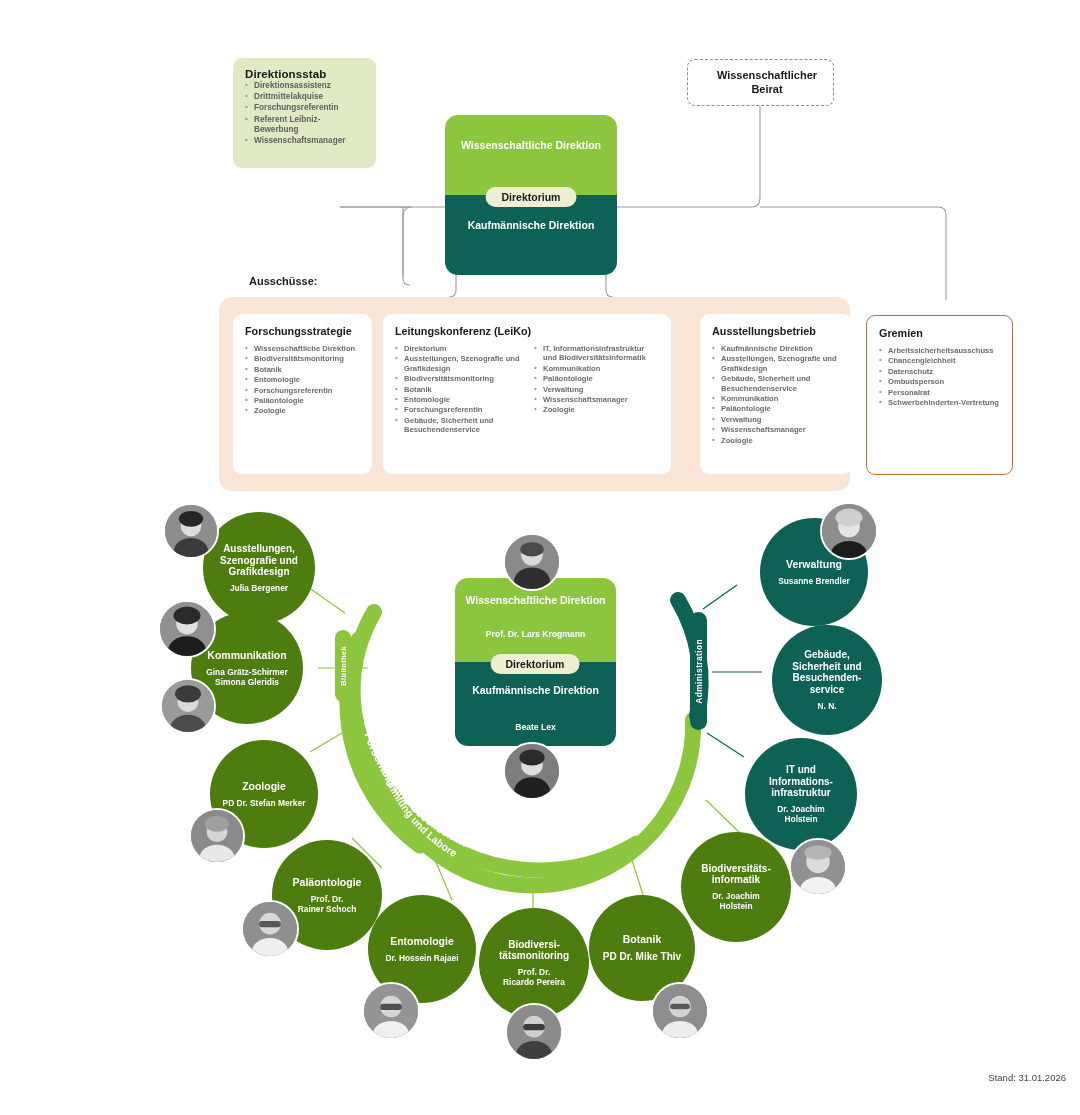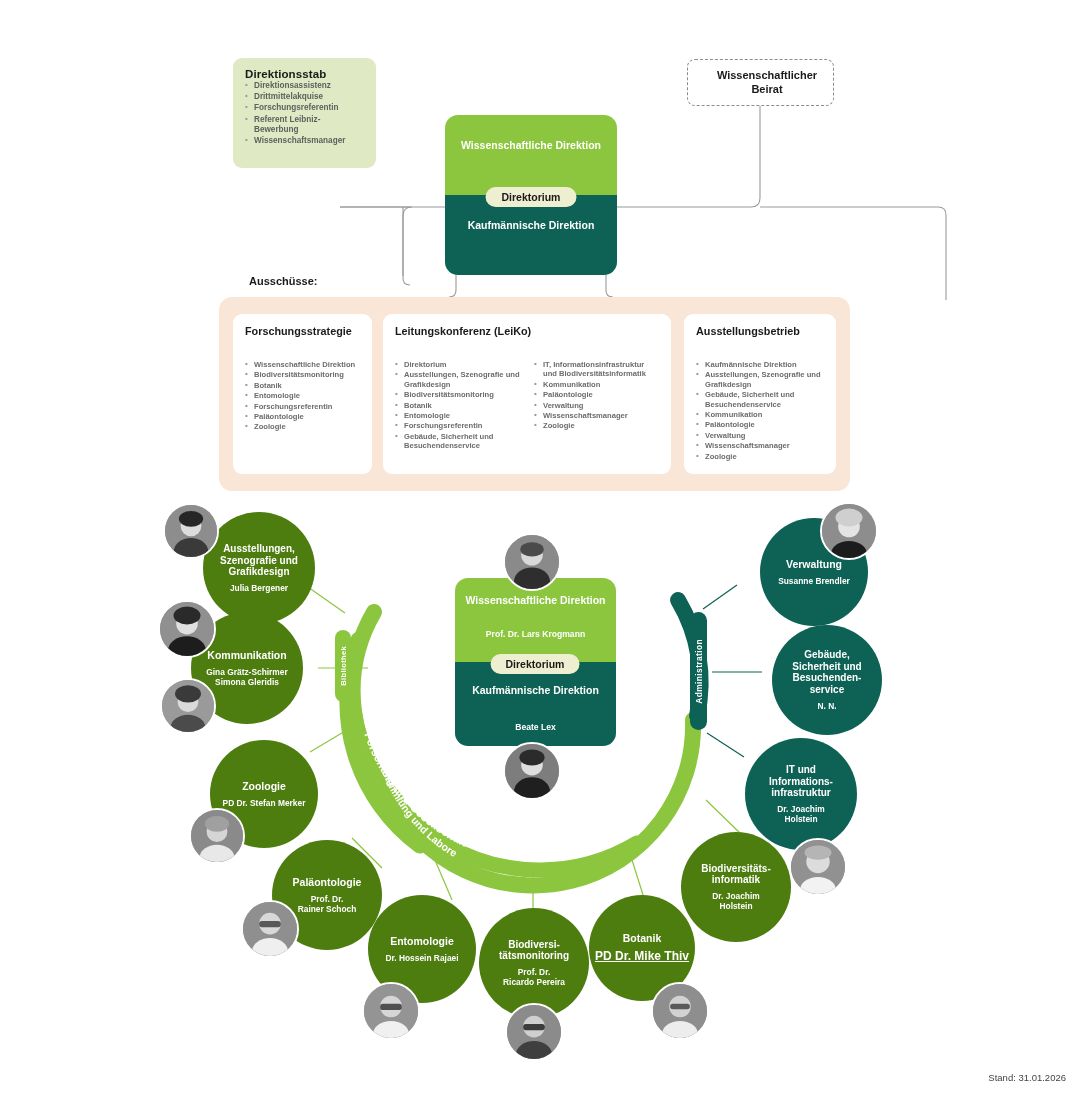--- a/index.html
+++ b/index.html
@@ -33,27 +33,27 @@
                       font-weight:bold;font-size:10.5px;line-height:1.3;}
   #db-sci{top:24px;}
   #db-com{top:104px;}
   #db-pill{position:absolute;left:50%;transform:translateX(-50%);top:72px;
            background:#edefd0;border-radius:13px;padding:4px 16px;font-weight:bold;font-size:10.5px;color:#1a1a1a;}
 
   
   #ausschuesse-label{left:249px;top:275px;font-size:11px;font-weight:bold;color:#1a1a1a;}
   #ausschuesse-panel{left:219px;top:297px;width:631px;height:194px;background:#fae6d7;border-radius:13px;}
   .comm{position:absolute;background:#fff;border-radius:9px;padding:11px 12px;box-sizing:border-box;}
-  .comm .btitle{font-size:10.8px;margin-bottom:23px;}
+  .comm .btitle{font-size:10.8px;margin-bottom:7px;}
   .comm ul.plain li{font-size:7.6px;}
   #c-forsch{left:233px;top:314px;width:139px;height:160px;}
   #c-leiko{left:383px;top:314px;width:288px;height:160px;}
   #c-leiko .cols{display:flex;gap:14px;}
   #c-leiko .cols ul{width:136px;}
-  #c-ausst{left:684px;top:314px;width:152px;height:160px;}
+  #c-ausst{left:700px;top:314px;width:152px;height:160px;}
 
   #gremien{left:866px;top:315px;width:147px;height:160px;border:1.4px solid #b5762a;border-radius:9px;
            background:#fff;padding:11px 12px;box-sizing:border-box;}
   #gremien .btitle{font-size:10.8px;margin-bottom:7px;}
   #gremien ul.plain li{font-size:7.6px;}
 
   
   #connectors{position:absolute;left:0;top:0;width:1080px;height:1115px;pointer-events:none;}
 
   
@@ -197,20 +197,31 @@
       <li>Ausstellungen, Szenografie und Grafikdesign</li>
       <li>Gebäude, Sicherheit und Besuchendenservice</li>
       <li>Kommunikation</li>
       <li>Paläontologie</li>
       <li>Verwaltung</li>
       <li>Wissenschaftsmanager</li>
       <li>Zoologie</li>
     </ul>
   </div>
 
+  <div id="gremien" class="abs">
+    <div class="btitle">Gremien</div>
+    <ul class="plain">
+      <li>Arbeitssicherheitsausschuss</li>
+      <li>Chancengleichheit</li>
+      <li>Datenschutz</li>
+      <li>Ombudsperson</li>
+      <li>Personalrat</li>
+      <li>Schwerbehinderten-Vertretung</li>
+    </ul>
+  </div>
 
   <svg class="abs" style="left:0;top:0;width:1080px;height:1115px;z-index:2;" viewBox="0 0 1080 1115">
 
     <path d="M 359 640 A 178 178 0 0 0 420 845" fill="none" stroke="#8cc63f" stroke-width="17" stroke-linecap="round"></path>
     <path d="M 352 679 A 188 188 0 0 0 637 843" fill="none" stroke="#8cc63f" stroke-width="15" stroke-linecap="round"></path>
 
     <path d="M 374 612 A 158 158 0 0 0 396 800" fill="none" stroke="#8cc63f" stroke-width="16" stroke-linecap="round"></path>
     <path d="M 389 795 A 160 160 0 0 0 693 720" fill="none" stroke="#8cc63f" stroke-width="16" stroke-linecap="round"></path>
 
     <path d="M 678 600 A 160 160 0 0 1 697 716" fill="none" stroke="#0d6155" stroke-width="16" stroke-linecap="round"></path>
@@ -285,21 +296,21 @@
       <span>tätsmonitoring</span>
     </div>
     <div class="pr" style="font-size:8.4px;">
       <span>Prof. Dr.</span><br>
       <span>Ricardo Pereira</span>
     </div>
   </div>
 
   <div class="node green" style="left:589px;top:895px;width:106px;height:106px;z-index:4;">
     <div class="nm" style="font-size:10.5px;">Botanik</div>
-    <div class="pr" style="font-size:12px;text-decoration:underline;">PD Dr. Mike Thiv</div>
+    <div class="pr" style="font-size:10px;">PD Dr. Mike Thiv</div>
   </div>
 
   <div class="node green" style="left:681px;top:832px;width:110px;height:110px;z-index:4;">
     <div class="nm" style="font-size:10px;">
       <span>Biodiversitäts-</span><br>
       <span>informatik</span>
     </div>
     <div class="pr" style="font-size:8.4px;">
       <span>Dr. Joachim</span><br>
       <span>Holstein</span>

